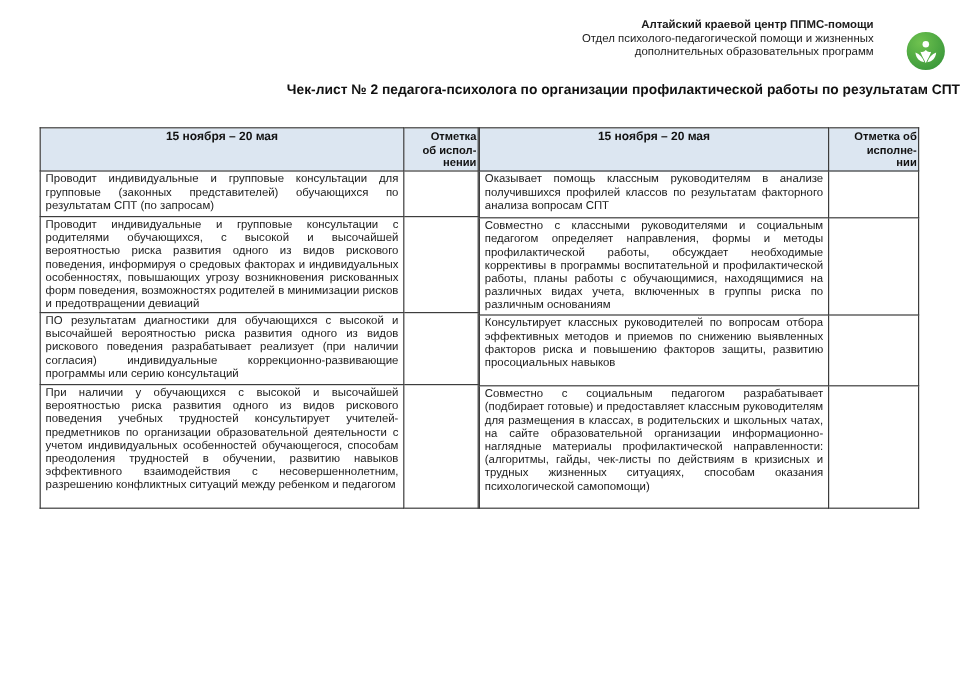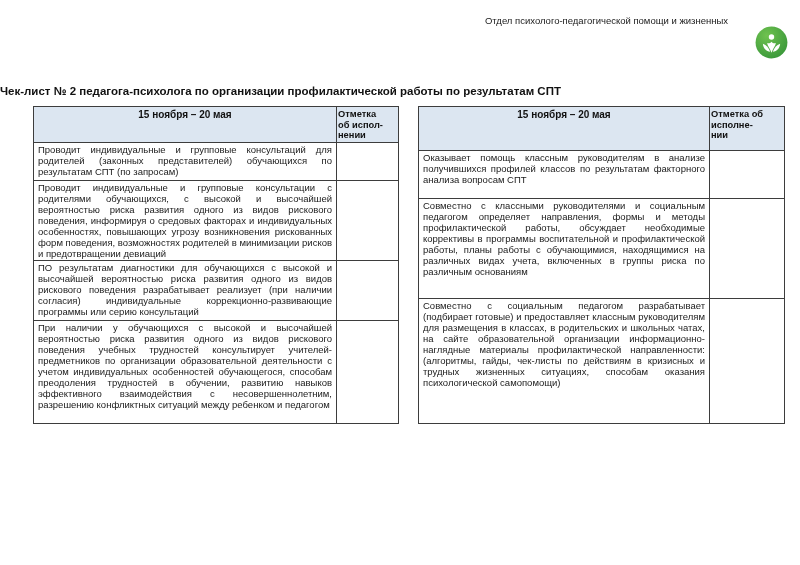--- a/index.html
+++ b/index.html
@@ -6,50 +6,52 @@
   .page{
     position:relative;width:800px;height:565px;background:#ffffff;
     font-family:"Liberation Sans",sans-serif;color:#1a1a1a;overflow:hidden;
   }
   
   .org-block{position:absolute;top:15px;right:72px;text-align:right;font-size:9.5px;line-height:11.5px;}
   .org-name{font-weight:bold;}
   .org-contact a{color:#0563c1;text-decoration:underline;}
   .logo{position:absolute;top:26px;right:12px;width:33px;height:33px;}
   
-  .titles{position:absolute;top:85px;left:0;width:100%;text-align:left;}
+  .titles{position:absolute;top:69px;left:0;width:100%;text-align:right;}
   .title-main{font-size:11.5px;font-weight:bold;line-height:13px;color:#111111;}
   .title-sub{font-size:10.5px;font-weight:bold;line-height:13px;color:#2581c4;}
   
-  .tables-wrap{position:absolute;top:106px;left:33px;display:flex;gap:19px;}
+  .tables-wrap{position:absolute;top:106px;left:33px;display:flex;}
   table{border-collapse:collapse;table-layout:fixed;}
   .t-left{width:365px;}
   .t-right{width:366px;}
   td,th{border:1px solid #3d3d3d;vertical-align:top;box-sizing:border-box;}
   th.period{
     background:#dce6f1;font-size:10px;font-weight:bold;text-align:center;
     vertical-align:top;padding-top:2px;color:#111111;
   }
   th.mark{
-    background:#dce6f1;font-size:9.3px;font-weight:bold;text-align:left;
+    background:#dce6f1;font-size:9.3px;font-weight:bold;text-align:right;
     white-space:pre-line;line-height:10.5px;padding-top:2px;color:#111111;
   }
   td.task{
     font-size:9.5px;line-height:11px;text-align:justify;
     padding:1px 4px;hyphens:auto;-webkit-hyphens:auto;
   }
   td.mark-cell{background:#ffffff;}
 </style>
 </head>
 <body>
 
 <div class="page">
 
   <div class="org-block">
+    <div class="org-name">Алтайский краевой центр ППМС-помощи</div>
     <div>Отдел психолого-педагогической помощи и жизненных</div>
+    <div>дополнительных образовательных программ</div>
   </div>
 
   <div class="logo">
     <svg viewBox="0 0 34 34" width="33" height="33">
       <defs>
         <radialGradient id="lg" cx="0.35" cy="0.28" r="0.95">
           <stop offset="0" stop-color="#6fc24f"></stop>
           <stop offset="1" stop-color="#2f8f36"></stop>
         </radialGradient>
       </defs>
@@ -73,21 +75,21 @@
           <col style="width:62px">
         </colgroup>
       <tbody>
           <tr style="height:33px">
         <th class="period">15 ноября – 20 мая</th>
         <th class="mark">Отметка
 об испол-
 нении</th>
       </tr>
       <tr style="height:38px">
-        <td class="task">Проводит индивидуальные и групповые консультаций для родителей (законных представителей) обучающихся по результатам СПТ (по запросам)</td>
+        <td class="task">Проводит индивидуальные и групповые консультации для групповые (законных представителей) обучающихся по результатам СПТ (по запросам)</td>
         <td class="mark-cell"></td>
       </tr>
       <tr style="height:79px">
         <td class="task">Проводит индивидуальные и групповые консультации с родителями обучающихся, с высокой и высочайшей вероятностью риска развития одного из видов рискового поведения, информируя о средовых факторах и индивидуальных особенностях, повышающих угрозу возникновения рискованных форм поведения, возможностях родителей в минимизации рисков и предотвращении девиаций</td>
         <td class="mark-cell"></td>
       </tr>
       <tr style="height:60px">
         <td class="task">ПО результатам диагностики для обучающихся с высокой и высочайшей вероятностью риска развития одного из видов рискового поведения разрабатывает реализует (при наличии согласия) индивидуальные коррекционно-развивающие программы или серию консультаций</td>
         <td class="mark-cell"></td>
       </tr>
@@ -111,20 +113,24 @@
 нии</th>
       </tr>
       <tr style="height:38px">
         <td class="task">Оказывает помощь классным руководителям в анализе получившихся профилей классов по результатам факторного анализа вопросам СПТ</td>
         <td class="mark-cell"></td>
       </tr>
       <tr style="height:78px">
         <td class="task">Совместно с классными руководителями и социальным педагогом определяет направления, формы и методы профилактической работы, обсуждает необходимые коррективы в программы воспитательной и профилактической работы, планы работы с обучающимися, находящимися на различных видах учета, включенных в группы риска по различным основаниям</td>
         <td class="mark-cell"></td>
       </tr>
+      <tr style="height:57px">
+        <td class="task">Консультирует классных руководителей по вопросам отбора эффективных методов и приемов по снижению выявленных факторов риска и повышению факторов защиты, развитию просоциальных навыков</td>
+        <td class="mark-cell"></td>
+      </tr>
       <tr style="height:100px">
         <td class="task">Совместно с социальным педагогом разрабатывает (подбирает готовые) и предоставляет классным руководителям для размещения в классах, в родительских и школьных чатах, на сайте образовательной организации информационно-наглядные материалы профилактической направленности: (алгоритмы, гайды, чек-листы по действиям в кризисных и трудных жизненных ситуациях, способам оказания психологической самопомощи)</td>
         <td class="mark-cell"></td>
       </tr>
     </tbody>
       </table>
 
   </div>
 </div>
 

